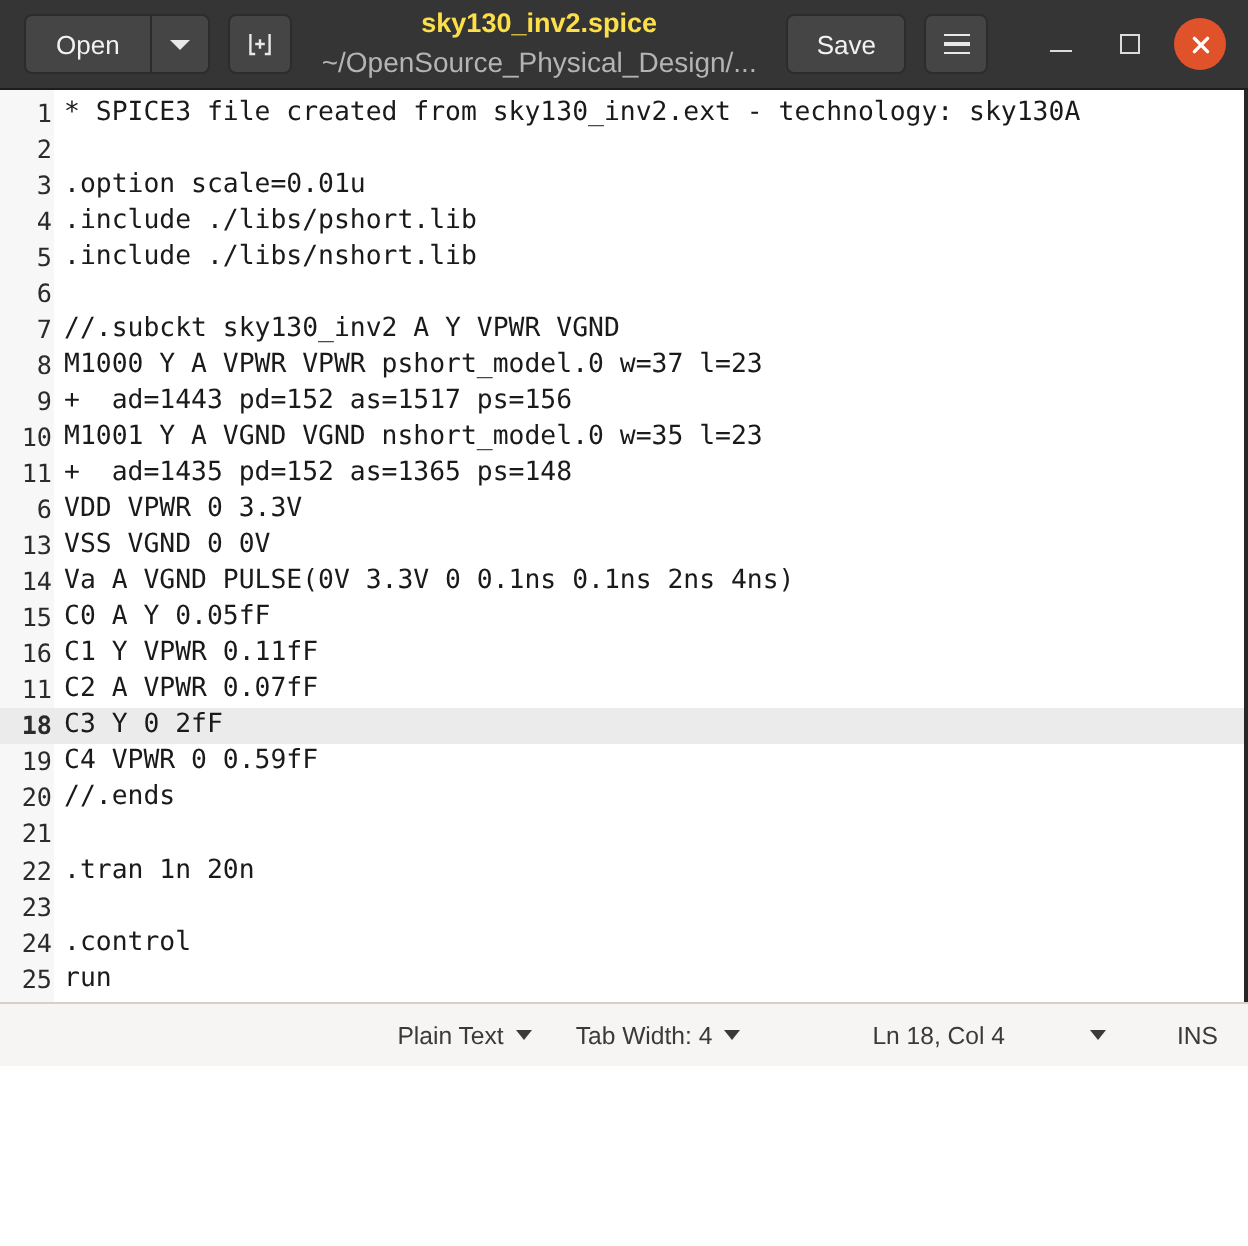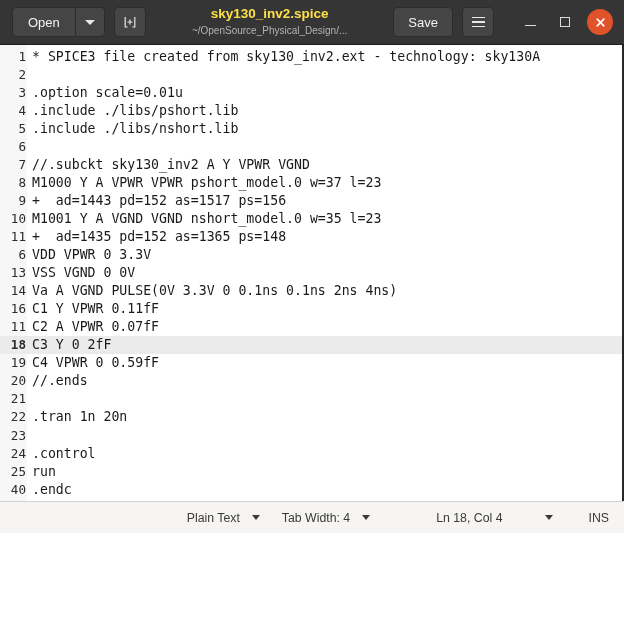--- a/index.html
+++ b/index.html
@@ -86,21 +86,21 @@
   .title-main {
     color: #fde047;
     font-size: 13.5px;
     font-weight: bold;
     white-space: nowrap;
     overflow: hidden;
     text-overflow: ellipsis;
   }
   .title-sub {
     color: #b4b4b4;
-    font-size: 10px;
+    font-size: 14px;
     white-space: nowrap;
     overflow: hidden;
     text-overflow: ellipsis;
     margin-top: 5px;
   }
 
   .save-btn {
     padding: 0 14px;
     margin-right: 9px;
   }
@@ -213,21 +213,21 @@
     justify-content: flex-end;
     font-size: 12.3px;
     color: #3a3a38;
     box-sizing: border-box;
     padding-right: 15px;
     user-select: none;
   }
   .sb-item {
     display: flex;
     align-items: center;
-    gap: 12px;
+    gap: 6px;
     cursor: pointer;
   }
   .sb-caret {
     width: 0; height: 0;
     border-left: 4.5px solid transparent;
     border-right: 4.5px solid transparent;
     border-top: 5px solid #3a3a38;
   }
   .sb-plain  { margin-right: 22px; }
   .sb-tabw   { margin-right: 66px; }
@@ -298,20 +298,21 @@
         <div class="line"><span class="ln">5</span><span class="code">.include ./libs/nshort.lib</span></div>
         <div class="line"><span class="ln">6</span><span class="code"></span></div>
         <div class="line"><span class="ln">7</span><span class="code">//.subckt sky130_inv2 A Y VPWR VGND</span></div>
         <div class="line"><span class="ln">8</span><span class="code">M1000 Y A VPWR VPWR pshort_model.0 w=37 l=23</span></div>
         <div class="line"><span class="ln">9</span><span class="code">+  ad=1443 pd=152 as=1517 ps=156</span></div>
         <div class="line"><span class="ln">10</span><span class="code">M1001 Y A VGND VGND nshort_model.0 w=35 l=23</span></div>
         <div class="line"><span class="ln">11</span><span class="code">+  ad=1435 pd=152 as=1365 ps=148</span></div>
         <div class="line"><span class="ln">6</span><span class="code">VDD VPWR 0 3.3V</span></div>
         <div class="line"><span class="ln">13</span><span class="code">VSS VGND 0 0V</span></div>
         <div class="line"><span class="ln">14</span><span class="code">Va A VGND PULSE(0V 3.3V 0 0.1ns 0.1ns 2ns 4ns)</span></div>
+        <div class="line"><span class="ln">15</span><span class="code">C0 A Y 0.05fF</span></div>
         <div class="line"><span class="ln">16</span><span class="code">C1 Y VPWR 0.11fF</span></div>
         <div class="line"><span class="ln">11</span><span class="code">C2 A VPWR 0.07fF</span></div>
         <div class="line current"><span class="ln">18</span><span class="code">C3 Y 0 2fF</span></div>
         <div class="line"><span class="ln">19</span><span class="code">C4 VPWR 0 0.59fF</span></div>
         <div class="line"><span class="ln">20</span><span class="code">//.ends</span></div>
         <div class="line"><span class="ln">21</span><span class="code"></span></div>
         <div class="line"><span class="ln">22</span><span class="code">.tran 1n 20n</span></div>
         <div class="line"><span class="ln">23</span><span class="code"></span></div>
         <div class="line"><span class="ln">24</span><span class="code">.control</span></div>
         <div class="line"><span class="ln">25</span><span class="code">run</span></div>

